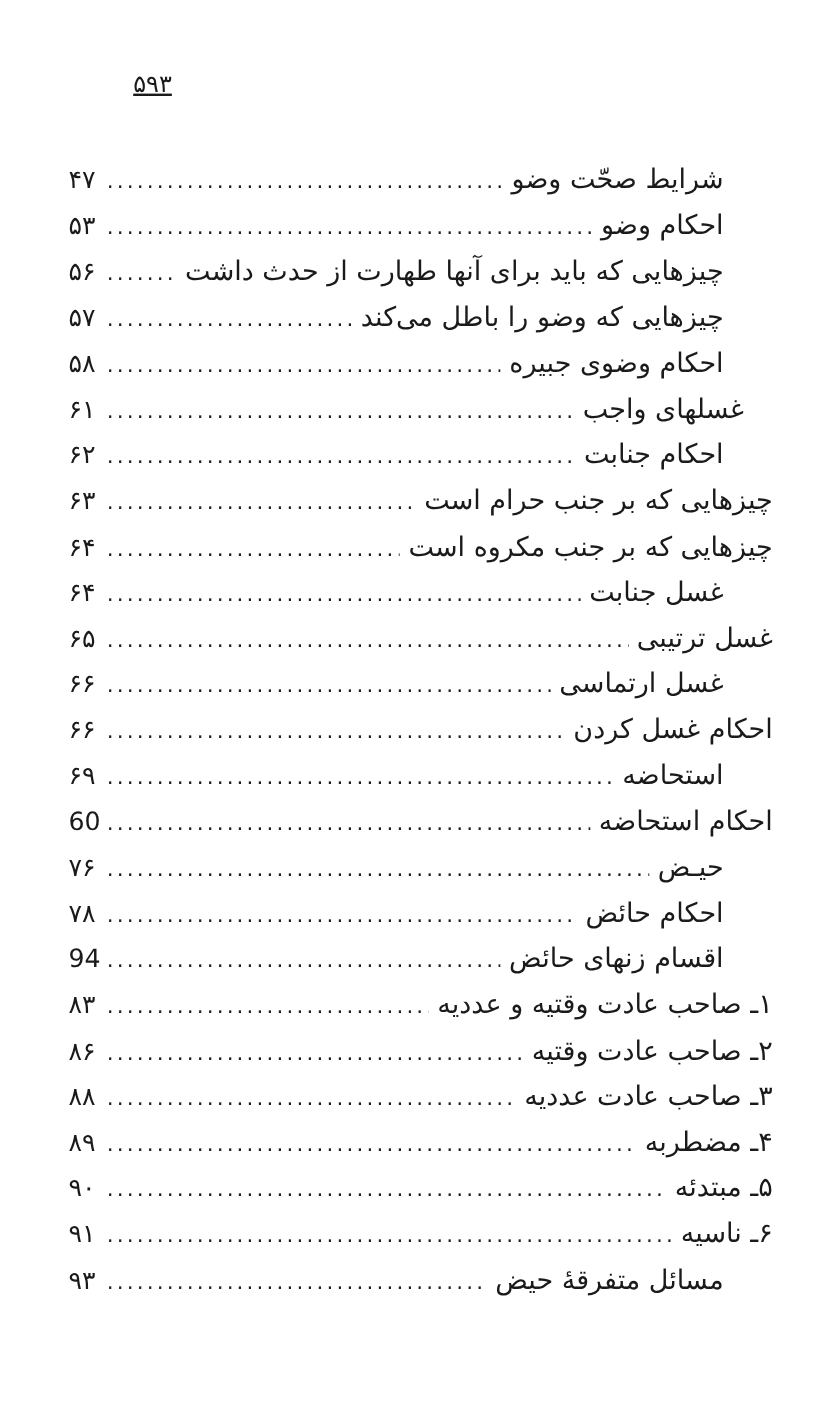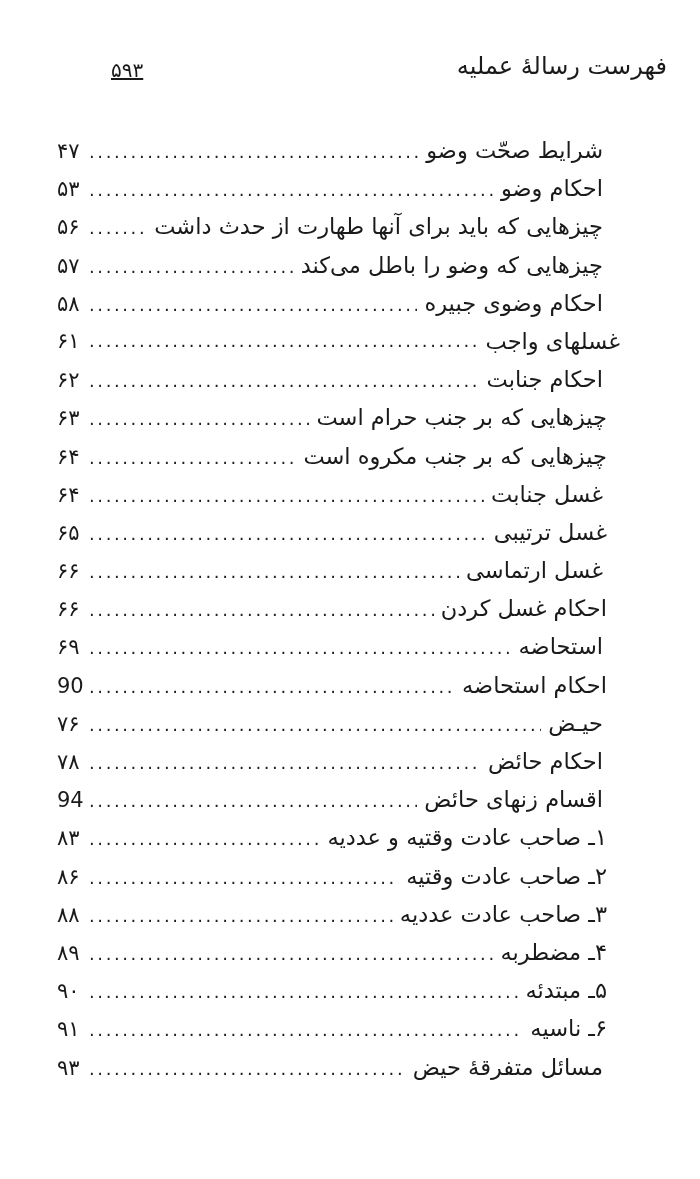--- a/index.html
+++ b/index.html
@@ -21,38 +21,37 @@
     font-size:24px; direction:rtl; white-space:nowrap;
   }
   .toc { display:block; }
   .row {
     display:flex; align-items:baseline;
     line-height:38.2px; height:38.2px;
     padding-left:57px;
     font-size:22.5px;
   }
   .lvl0 { padding-right:97px; }
-  .lvl1 { padding-right:93px; }
-  .lvlh { padding-right:80px;align-items:flex-end; }
+  .lvl1 { padding-right:56px; }
+  .lvlh { padding-right:80px; }
   .num  { flex:0 0 auto; min-width:30px; direction:rtl; font-size:21px; text-align:left; }
   .dots {
     flex:1 1 auto; overflow:hidden; white-space:nowrap;
     direction:ltr; text-align:left;
     font-size:18px; letter-spacing:2.6px;
     margin:0 7px 0 2px;
     color:#1e1e1e;
   }
   .ttl { flex:0 0 auto; direction:rtl; white-space:nowrap; }
 </style>
 </head>
 <body>
 
 <div class="header">
   <span class="folio">۵۹۳</span>
-  <span class="htitle">فهرست رسالهٔ عملیه</span>
 </div>
 
 <div class="toc">
   <div class="row lvl0">
       <span class="num">۴۷</span>
       <span class="dots">......................................................................................................................................................</span>
       <span class="ttl">شرایط صحّت وضو</span>
     </div>
   <div class="row lvl0">
       <span class="num">۵۳</span>
@@ -113,21 +112,21 @@
       <span class="num">۶۶</span>
       <span class="dots">......................................................................................................................................................</span>
       <span class="ttl">احکام غسل کردن</span>
     </div>
   <div class="row lvl0">
       <span class="num">۶۹</span>
       <span class="dots">......................................................................................................................................................</span>
       <span class="ttl">استحاضه</span>
     </div>
   <div class="row lvl1">
-      <span class="num">90</span>
+      <span class="num">60</span>
       <span class="dots">......................................................................................................................................................</span>
       <span class="ttl">احکام استحاضه</span>
     </div>
   <div class="row lvl0">
       <span class="num">۷۶</span>
       <span class="dots">......................................................................................................................................................</span>
       <span class="ttl">حیـض</span>
     </div>
   <div class="row lvl0">
       <span class="num">۷۸</span>

